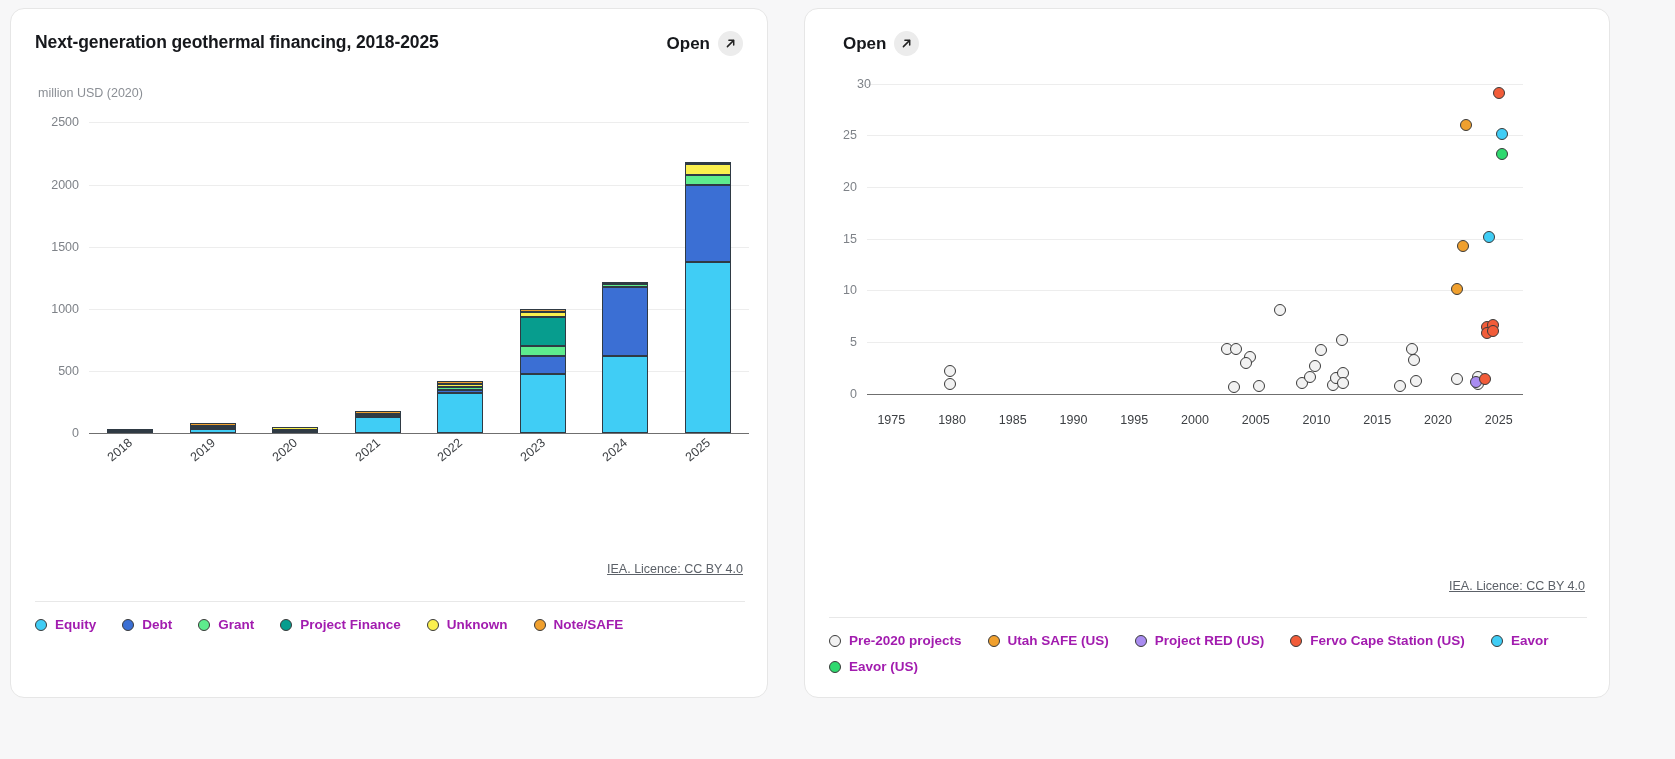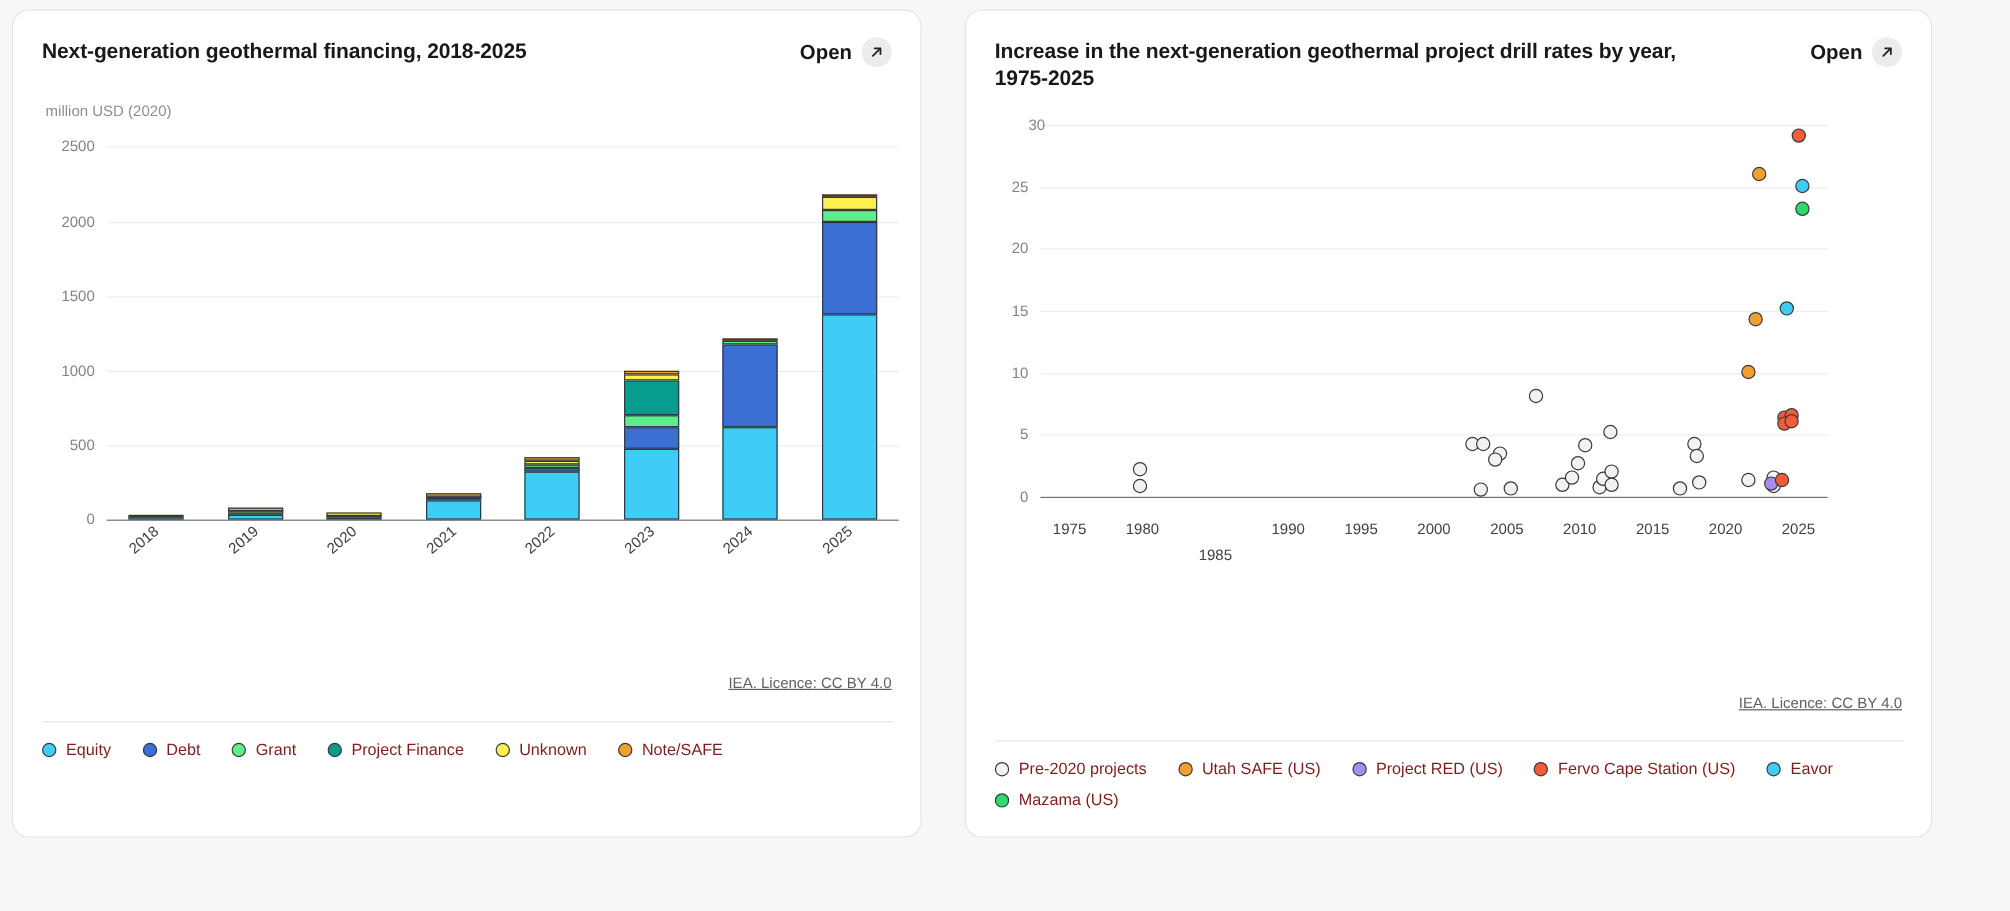--- a/index.html
+++ b/index.html
@@ -97,21 +97,21 @@
   .legend {
     position: absolute; left: 24px;
     display: flex; flex-wrap: wrap; align-items: center;
     column-gap: 26px; row-gap: 11px;
   }
   .legend-item { display: flex; align-items: center; gap: 8px; cursor: pointer; }
   .legend-swatch {
     width: 12px; height: 12px; border-radius: 50%;
     border: 1.4px solid #3a3a3a;
   }
-  .legend-label { font-size: 13.5px; font-weight: 400; color: #7f1d1d; white-space: nowrap; }
+  .legend-label { font-size: 13.5px; font-weight: 700; color: #a21caf; white-space: nowrap; }
 </style>
 </head>
 <body>
 
 <div class="page">
 
   <div class="card card-left">
     <div class="card-head">
       <div class="card-title">Next-generation geothermal financing, 2018-2025</div>
       <div class="open-wrap">
@@ -231,21 +231,20 @@
         </div>
         <div class="legend-item">
           <span class="legend-swatch" style="background:#f0a02e"></span>
           <span class="legend-label">Note/SAFE</span>
         </div>
       </div>
   </div>
 
   <div class="card card-right">
     <div class="card-head">
-      <div class="card-title">Increase in the next-generation geothermal project drill rates by year, 1975-2025</div>
       <div class="open-wrap">
         <span class="open-label">Open</span>
         <span class="open-icon">
           <svg width="13" height="13" viewBox="0 0 13 13">
             <path d="M3.4 9.6 L9.4 3.6" stroke="#222" stroke-width="1.5" fill="none" stroke-linecap="round"></path>
             <path d="M4.9 3.3 L9.7 3.3 L9.7 8.1" stroke="#222" stroke-width="1.5" fill="none" stroke-linecap="round" stroke-linejoin="round"></path>
           </svg>
         </span>
       </div>
     </div>
@@ -262,21 +261,21 @@
           <div class="gridline" style="left: 62px; width: 656px; top: 182.585px;"></div>
           <div class="ytick" style="top: 182.585px; left: 10px; width: 42px;">15</div>
           <div class="gridline" style="left: 62px; width: 656px; top: 130.892px;"></div>
           <div class="ytick" style="top: 130.892px; left: 10px; width: 42px;">20</div>
           <div class="gridline" style="left: 62px; width: 656px; top: 79.2px;"></div>
           <div class="ytick" style="top: 79.2px; left: 10px; width: 42px;">25</div>
           <div class="gridline" style="left: 62px; width: 656px; top: 27.5077px;"></div>
           <div class="ytick" style="top: 27.5077px; left: 24px; width: 42px;">30</div>
           <div class="xtick" style="left: 86.2963px; top: 357px;">1975</div>
           <div class="xtick" style="left: 147.037px; top: 357px;">1980</div>
-          <div class="xtick" style="left: 207.778px; top: 357px; margin-top: 22px;">1985</div>
+          <div class="xtick" style="left: 207.778px; top: 357px;">1985</div>
           <div class="xtick" style="left: 268.519px; top: 357px;">1990</div>
           <div class="xtick" style="left: 329.259px; top: 357px;">1995</div>
           <div class="xtick" style="left: 390px; top: 357px;">2000</div>
           <div class="xtick" style="left: 450.741px; top: 357px;">2005</div>
           <div class="xtick" style="left: 511.481px; top: 357px;">2010</div>
           <div class="xtick" style="left: 572.222px; top: 357px;">2015</div>
           <div class="xtick" style="left: 632.963px; top: 357px;">2020</div>
           <div class="xtick" style="left: 693.704px; top: 357px;">2025</div>
           <div class="dot" style="background: rgb(242, 242, 242); left: 144.607px; top: 308.917px; transform: translateX(-50%);"></div>
           <div class="dot" style="background: rgb(242, 242, 242); left: 144.607px; top: 322.357px; transform: translateX(-50%);"></div>
@@ -337,18 +336,18 @@
         <div class="legend-item">
           <span class="legend-swatch" style="background:#f25c39"></span>
           <span class="legend-label">Fervo Cape Station (US)</span>
         </div>
         <div class="legend-item">
           <span class="legend-swatch" style="background:#40cdf5"></span>
           <span class="legend-label">Eavor</span>
         </div>
         <div class="legend-item">
           <span class="legend-swatch" style="background:#2fd96f"></span>
-          <span class="legend-label">Mazama (US)</span>
+          <span class="legend-label">Eavor (US)</span>
         </div>
       </div>
   </div>
 
 </div>
 
 </body></html>

